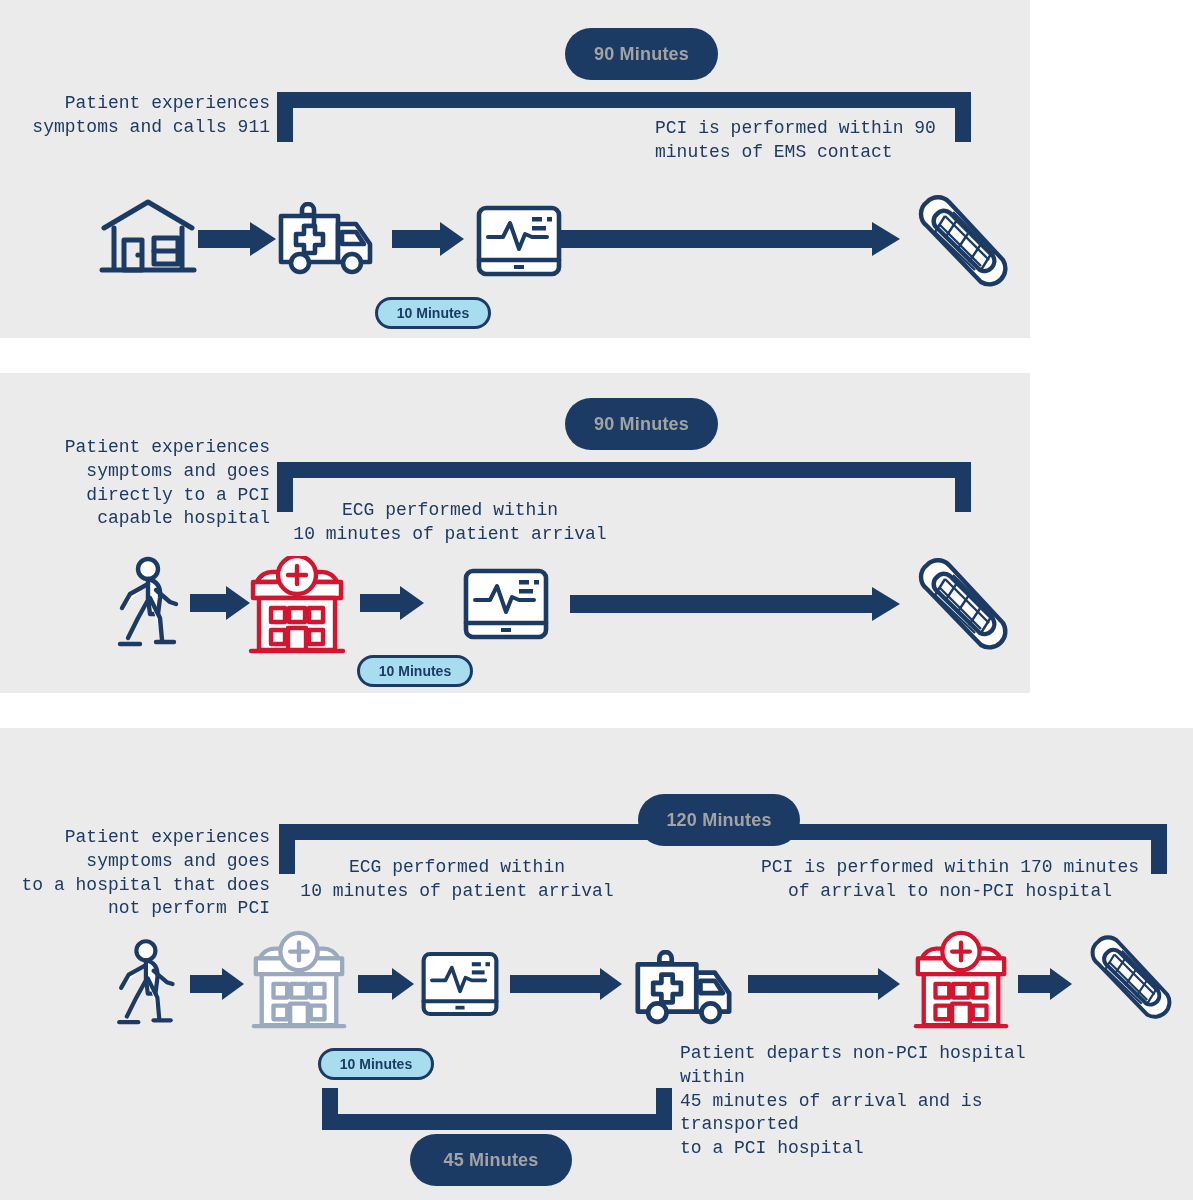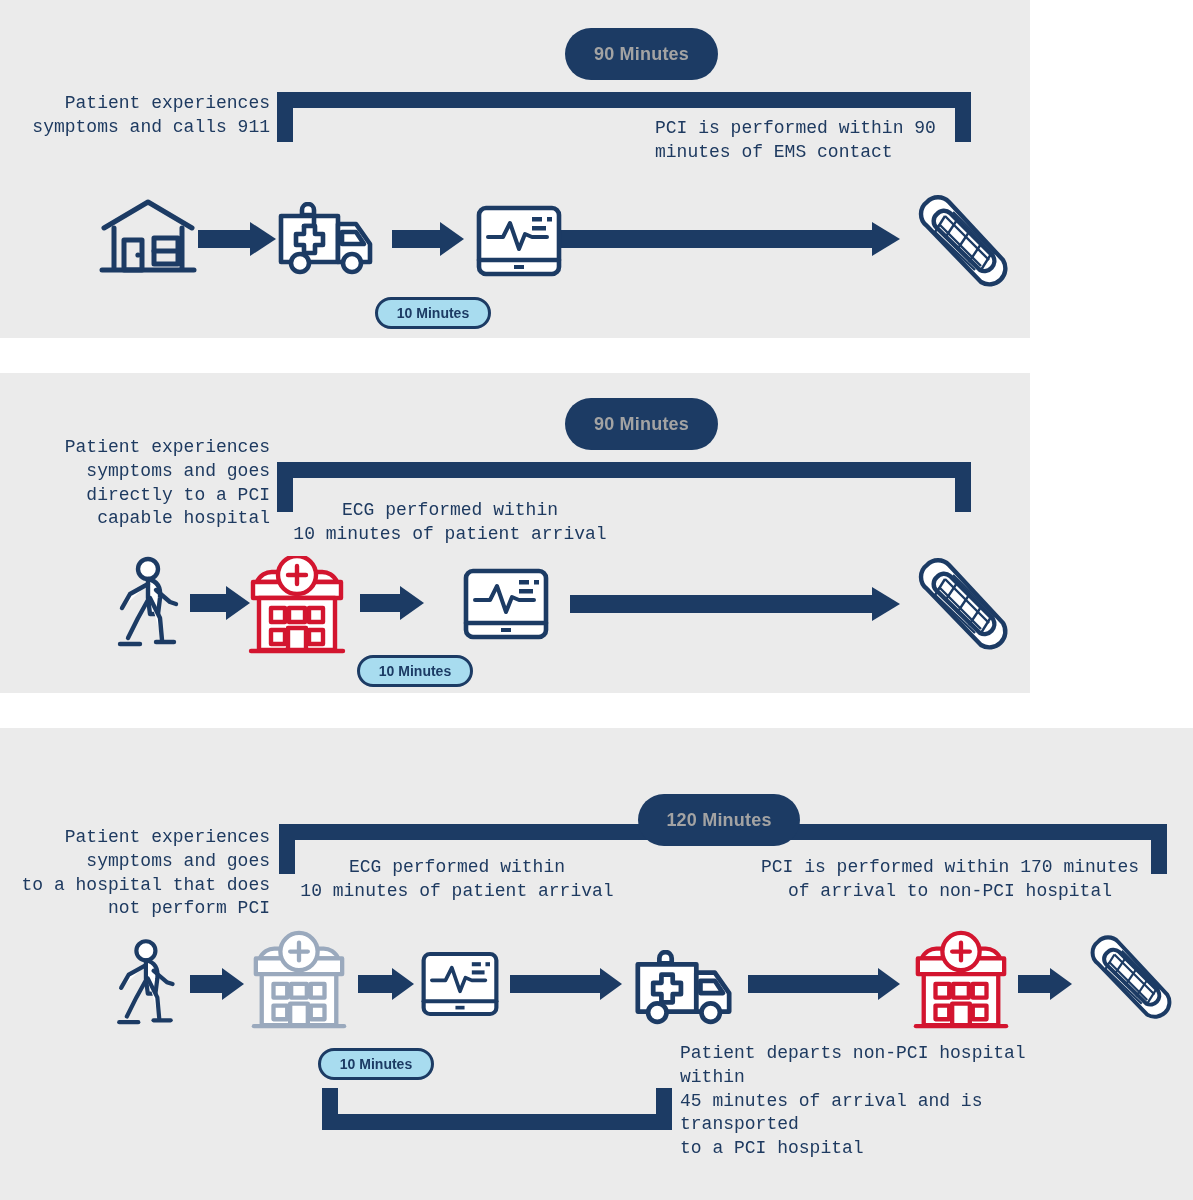--- a/index.html
+++ b/index.html
@@ -415,13 +415,14 @@
   <div class="cap l" style="left:680px;top:314px;width:420px;">Patient departs non-PCI hospital within
 45 minutes of arrival and is transported
 to a PCI hospital</div>
 
   <div class="bracket up" style="left:322px;top:360px;width:350px;height:42px;">
     <div class="bar"></div>
     <div class="leg l"></div>
     <div class="leg r"></div>
   </div>
 
+  <div class="pill-major" style="left:410px;top:406px;width:162px;">45 Minutes</div>
 </div>
 
 </body></html>

